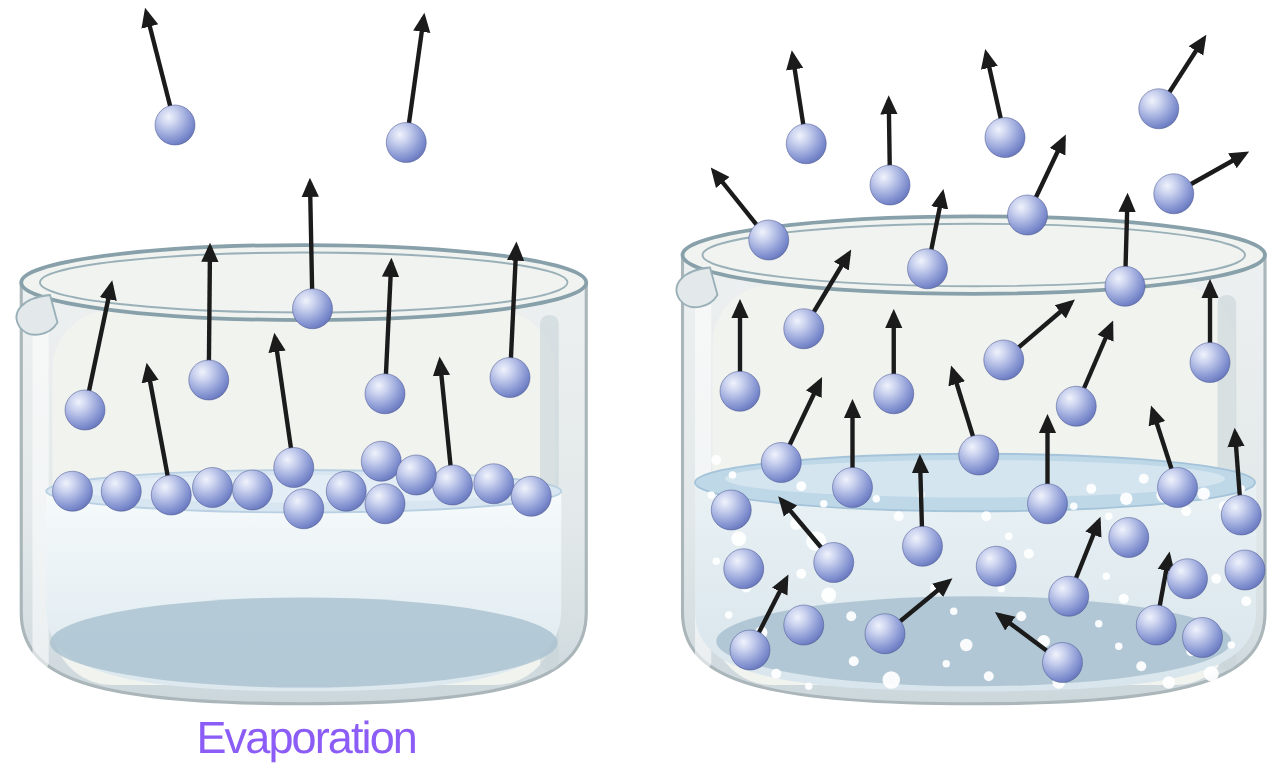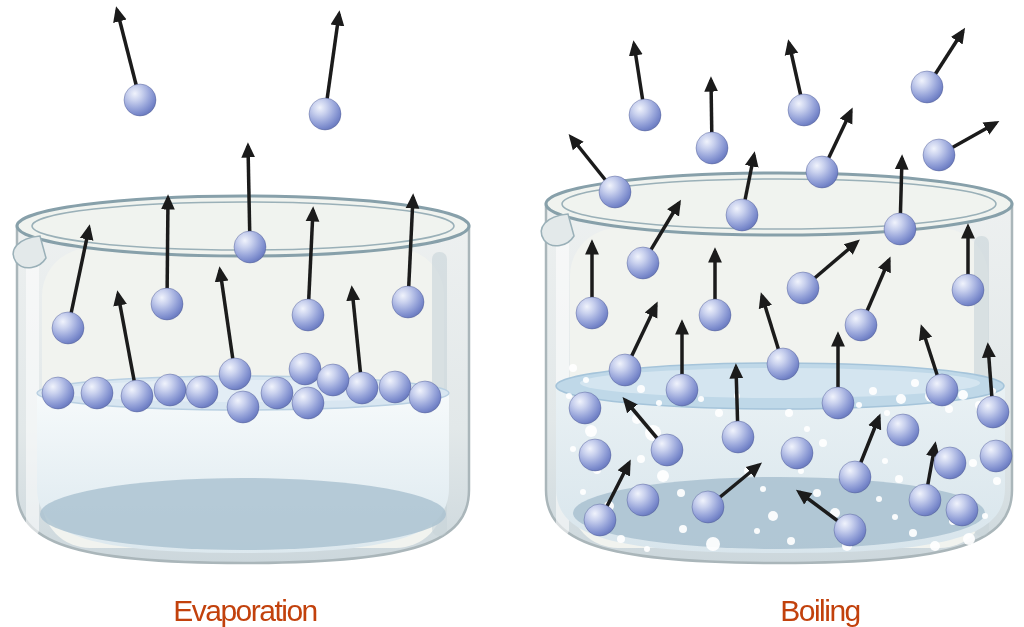--- a/index.html
+++ b/index.html
@@ -1,20 +1,20 @@
 <!DOCTYPE html>
 <html><head>
 <meta charset="utf-8">
 <style>
   html,body{margin:0;padding:0;background:#ffffff;}
   #stage{position:relative;width:1024px;height:627px;background:#ffffff;overflow:hidden;
          font-family:"Liberation Sans", sans-serif;}
   #stage svg{position:absolute;left:0;top:0;}
-  .beaker-label{position:absolute;top:596px;transform:translateX(-50%);
-    font-size:30px;letter-spacing:-1.5px;color:#c2410c;white-space:nowrap;line-height:1;}
+  .beaker-label{position:absolute;top:572px;transform:translateX(-50%);
+    font-size:36px;letter-spacing:-1.5px;color:#8b5cf6;white-space:nowrap;line-height:1;}
 </style>
 </head>
 <body>
 
 <div id="stage">
   <svg width="1024" height="627" viewBox="0 0 1024 627">
     <defs>
       <radialGradient id="molGrad" cx="0.34" cy="0.30" r="0.80">
         <stop offset="0" stop-color="#f0f3fc"></stop>
         <stop offset="0.28" stop-color="#c9d1ee"></stop>
@@ -225,14 +225,13 @@
           <circle cx="797" cy="453" r="16" fill="url(#molGrad)" stroke="rgba(70,82,140,0.5)" stroke-width="0.8"></circle>
           <circle cx="903" cy="430" r="16" fill="url(#molGrad)" stroke="rgba(70,82,140,0.5)" stroke-width="0.8"></circle>
           <circle cx="950" cy="463" r="16" fill="url(#molGrad)" stroke="rgba(70,82,140,0.5)" stroke-width="0.8"></circle>
           <circle cx="962" cy="510" r="16" fill="url(#molGrad)" stroke="rgba(70,82,140,0.5)" stroke-width="0.8"></circle>
           <circle cx="996" cy="456" r="16" fill="url(#molGrad)" stroke="rgba(70,82,140,0.5)" stroke-width="0.8"></circle>
         </g>
     </g>
   </svg>
 
   <div class="beaker-label" style="left:245px;">Evaporation</div>
-  <div class="beaker-label" style="left:820px;">Boiling</div>
 </div>
 
 </body></html>

